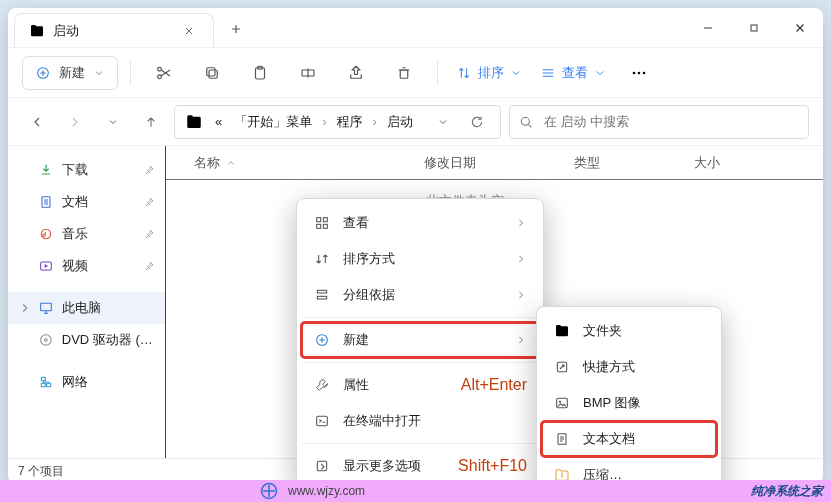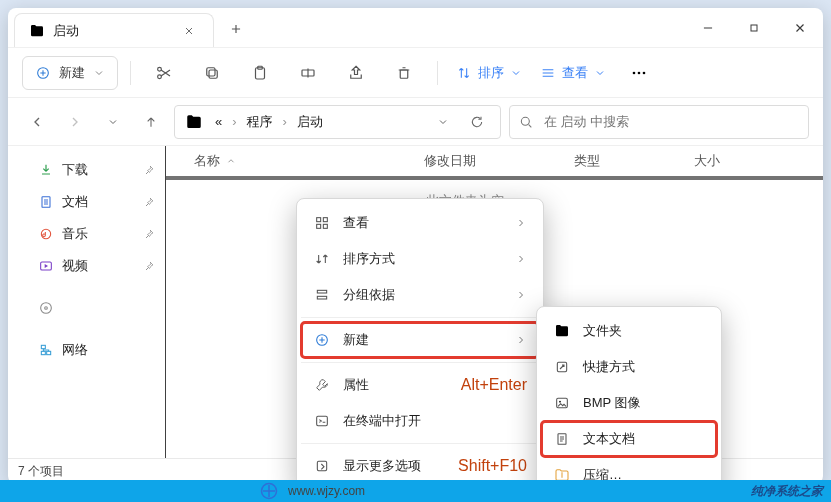--- a/index.html
+++ b/index.html
@@ -40,21 +40,21 @@
   .search input{border:none;outline:none;flex:1;font:inherit;color:#ef4444}
   
   .explorer-body{flex:1;display:flex;min-height:0}
   .sidebar{width:158px;border-right:1px solid #404040;padding-top:8px;position:relative;display:flex;flex-direction:column}
   .sb-item{height:32px;display:flex;align-items:center;gap:8px;padding:0 10px 0 30px;cursor:pointer;position:relative}
   .sb-item.selected{background:var(--sel)}
   .sb-item .caret{position:absolute;left:10px;width:14px;height:14px;color:#888}
   .sb-item .pin{margin-left:auto;color:#888}
   .sb-sep{height:10px}
   .main{flex:1;display:flex;flex-direction:column;min-width:0}
-  .cols{height:34px;display:flex;align-items:center;color:#555;border-bottom:4px solid #737373;padding-left:28px}
+  .cols{height:34px;display:flex;align-items:center;color:#555;border-bottom:1px solid #737373;padding-left:28px}
   .col{display:flex;align-items:center;gap:6px}
   .col.name{width:230px}
   .col.mod{width:150px}
   .col.type{width:120px}
   .col.size{flex:1}
   .sort-caret{color:#888}
   .filearea{flex:1;position:relative}
   .empty-hint{position:absolute;left:260px;top:12px;color:#888}
   
   .statusbar{height:26px;border-top:1px solid #e9e9e9;display:flex;align-items:center;padding:0 10px;color:#4a4a4a;font-size:12px}
@@ -65,21 +65,21 @@
   .mi{height:36px;display:flex;align-items:center;gap:12px;padding:0 12px;border-radius:6px;cursor:pointer}
   .mi .ico{width:18px;display:flex;align-items:center;justify-content:center;color:#555}
   .mi .kbd{margin-left:auto;color:#c2410c;font-size:16px}
   .mi .arrow{margin-left:auto;color:#777}
   .menu hr{border:none;border-top:1px solid #eee;margin:4px 0}
   .mi.highlight{outline:3px solid var(--red);outline-offset:-2px;border-radius:4px}
   .mi.subhl{outline:3px solid var(--red);outline-offset:-2px;border-radius:4px}
   
   svg{display:block}
   
-  .wm{position:absolute;left:0;right:0;bottom:0;height:22px;background:#0ea5e9;display:flex;align-items:center;padding-left:260px;gap:10px;font-size:12px;color:#444}
+  .wm{position:absolute;left:0;right:0;bottom:0;height:22px;background:#f0abfc;display:flex;align-items:center;padding-left:260px;gap:10px;font-size:12px;color:#444}
   .wm .logo{width:18px;height:18px}
 </style>
 </head>
 <body>
 
 <svg width="0" height="0" style="position:absolute">
   <defs>
     <symbol id="s-folder" viewBox="0 0 24 24">
         <path d="M3 5a2 2 0 0 1 2-2h4l2 2h8a2 2 0 0 1 2 2v11a2 2 0 0 1-2 2H5a2 2 0 0 1-2-2V5z"></path>
       </symbol>
@@ -369,20 +369,21 @@
         <svg width="16" height="16">
           <use href="#s-up"></use>
         </svg>
       </div>
 
     <div class="addr">
       <svg class="folder-ic">
           <use href="#s-folder"></use>
         </svg>
       <span class="crumb">«</span>
+      <span class="crumb">「开始」菜单</span>
       <span class="crumb-sep">›</span>
       <span class="crumb">程序</span>
       <span class="crumb-sep">›</span>
       <span class="crumb">启动</span>
       <div class="addr-actions">
         <div class="navbtn">
             <svg width="12" height="12">
               <use href="#s-chev-down"></use>
             </svg>
           </div>
@@ -434,24 +435,34 @@
       <div class="sb-item">
         <svg width="16" height="16" style="color:#7a3fc7">
             <use href="#s-video"></use>
           </svg>
         <span>视频</span>
         <svg class="pin" width="12" height="12">
             <use href="#s-pin"></use>
           </svg>
       </div>
       <div class="sb-sep"></div>
+      <div class="sb-item selected">
+        <svg class="caret" width="12" height="12">
+            <use href="#s-chev-right"></use>
+          </svg>
+        <svg width="16" height="16" style="color:#3a6fd6">
+            <use href="#s-monitor"></use>
+          </svg>
+        <span>此电脑</span>
+      </div>
       <div class="sb-item">
         <svg width="16" height="16" style="color:#8a8a8a">
             <use href="#s-disc"></use>
           </svg>
+        <span style="overflow:hidden;white-space:nowrap;text-overflow:ellipsis;max-width:100px">DVD 驱动器 (P:)</span>
       </div>
       <div class="sb-sep"></div>
       <div class="sb-item">
         <svg width="16" height="16" style="color:#3a9fd6">
             <use href="#s-network"></use>
           </svg>
         <span>网络</span>
       </div>
     </div>
 

